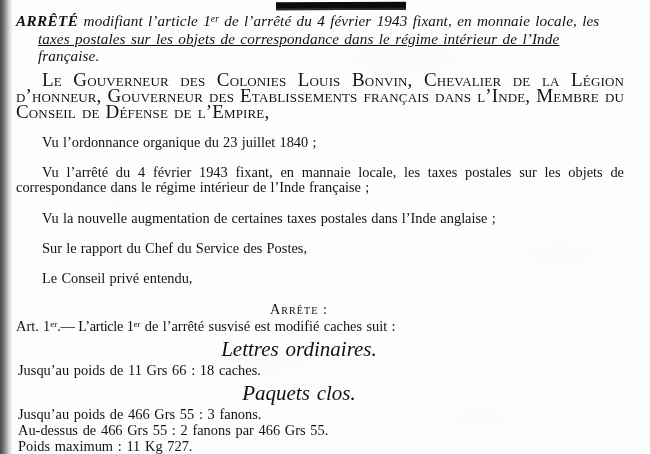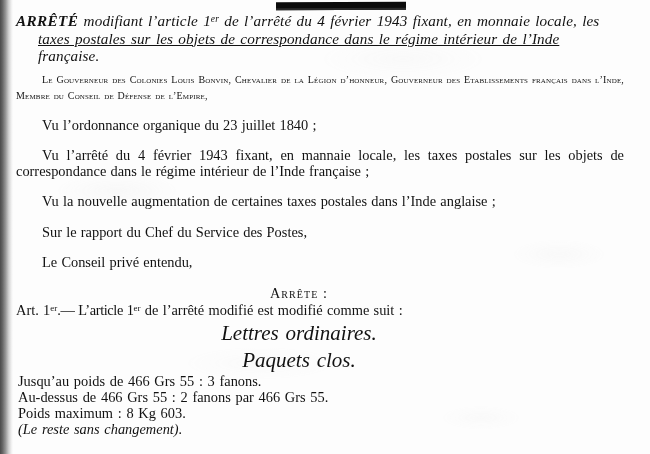--- a/index.html
+++ b/index.html
@@ -81,21 +81,21 @@
   .doc-title .lead {
     font-style: italic;
     font-weight: 700;
     letter-spacing: .4px;
   }
   .title-l2 { display: block; padding-left: 22px; text-decoration: underline; }
   .title-l3 { display: block; padding-left: 22px; }
 
   
   .preamble {
-    font-size: 10px;
+    font-size: 19px;
     line-height: 16.2px;
     font-variant: small-caps;
     text-align: justify;
     text-align-last: left;
     margin: 7px 0 0 0;
     word-spacing: 1.1px;
     letter-spacing: .15px;
   }
   .preamble .indent-first { padding-left: 26px; }
 
@@ -184,24 +184,25 @@
     <p class="recital">Vu l’ordonnance organique du 23 juillet 1840 ;</p>
     <p class="recital">Vu l’arrêté du 4 février 1943 fixant, en mannaie locale, les taxes postales sur les objets de correspondance dans le régime intérieur de l’Inde française ;</p>
     <p class="recital">Vu la nouvelle augmentation de certaines taxes postales dans l’Inde anglaise ;</p>
     <p class="recital">Sur le rapport du Chef du Service des Postes,</p>
     <p class="recital">Le Conseil privé entendu,</p>
   </div>
 
   <div class="centered-head">Arrête :</div>
 
   <div class="article no-indent">
-    <span>Art. 1</span><sup>er</sup><span class="dash">.— L’article 1</span><sup>er</sup><span> de l’arrêté modifié est modifié comme suit :</span>
+    <span>Art. 1</span><sup>er</sup><span class="dash">.— L’article 1</span><sup>er</sup><span> de l’arrêté susvisé est modifié caches suit :</span>
   </div>
 
   <div class="centered-sub">Lettres ordinaires.</div>
+  <p class="tariff-line">Jusqu’au poids de 11 Grs 66 : 18 caches.</p>
 
   <div class="centered-sub">Paquets clos.</div>
   <p class="tariff-line">Jusqu’au poids de 466 Grs 55 : 3 fanons.</p>
   <p class="tariff-line">Au-dessus de 466 Grs 55 : 2 fanons par 466 Grs 55.</p>
-  <p class="tariff-line">Poids maximum : 8 Kg 603.</p>
+  <p class="tariff-line">Poids maximum : 11 Kg 727.</p>
   <p class="tariff-line note">(Le reste sans changement).</p>
 
 </div>
 
 </body></html>

